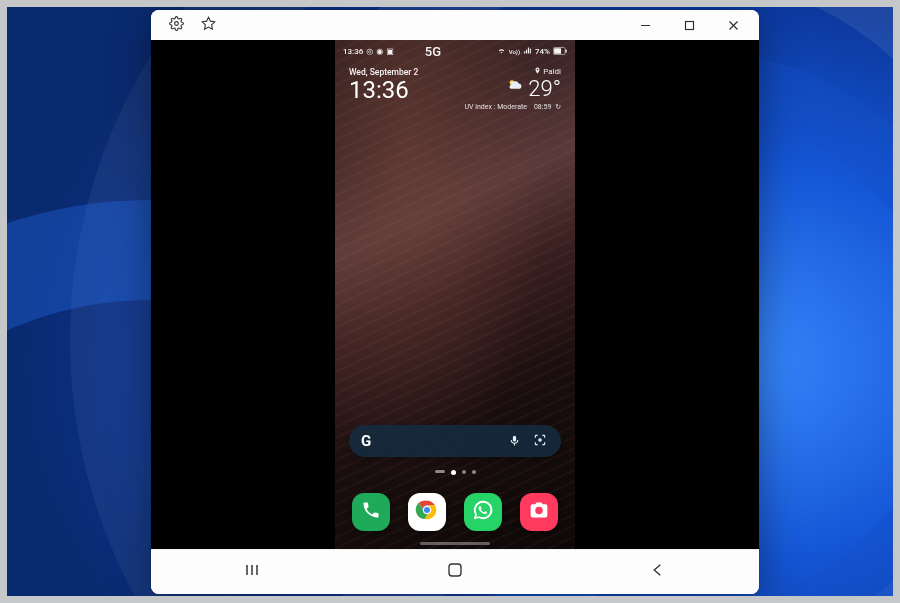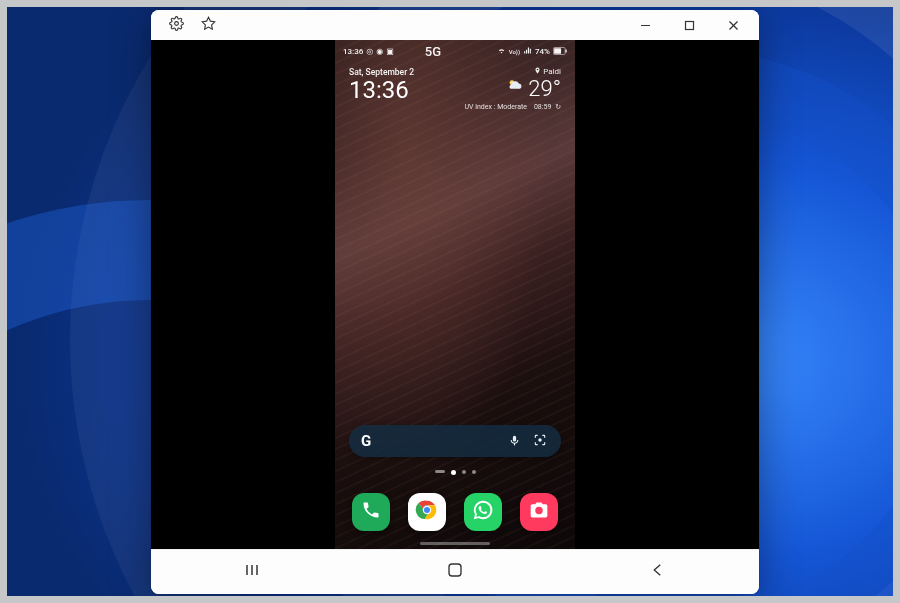--- a/index.html
+++ b/index.html
@@ -245,21 +245,21 @@
                   <rect x="0.5" y="0.5" width="22" height="13" rx="2.5" stroke="currentColor" fill="none"></rect>
                   <rect x="23" y="4" width="2.5" height="6" rx="1" fill="currentColor"></rect>
                   <rect x="2" y="2" width="13" height="10" rx="1" fill="currentColor"></rect>
                 </svg>
             </span>
           </div>
         </div>
 
         <div class="widget-row">
           <div class="clock-block">
-            <div class="clock-date">Sat, September 2</div>
+            <div class="clock-date">Wed, September 2</div>
             <div class="clock-time">13:36</div>
           </div>
           <div class="weather-block">
             <div class="weather-loc">
               <span>
                 <svg width="7" height="7" viewBox="0 0 24 24" fill="currentColor">
                     <path d="M12 2a7 7 0 0 0-7 7c0 5 7 13 7 13s7-8 7-13a7 7 0 0 0-7-7zm0 9.5A2.5 2.5 0 1 1 12 6a2.5 2.5 0 0 1 0 5.5z"></path>
                   </svg>
               </span>
               <span>Paldi</span>

